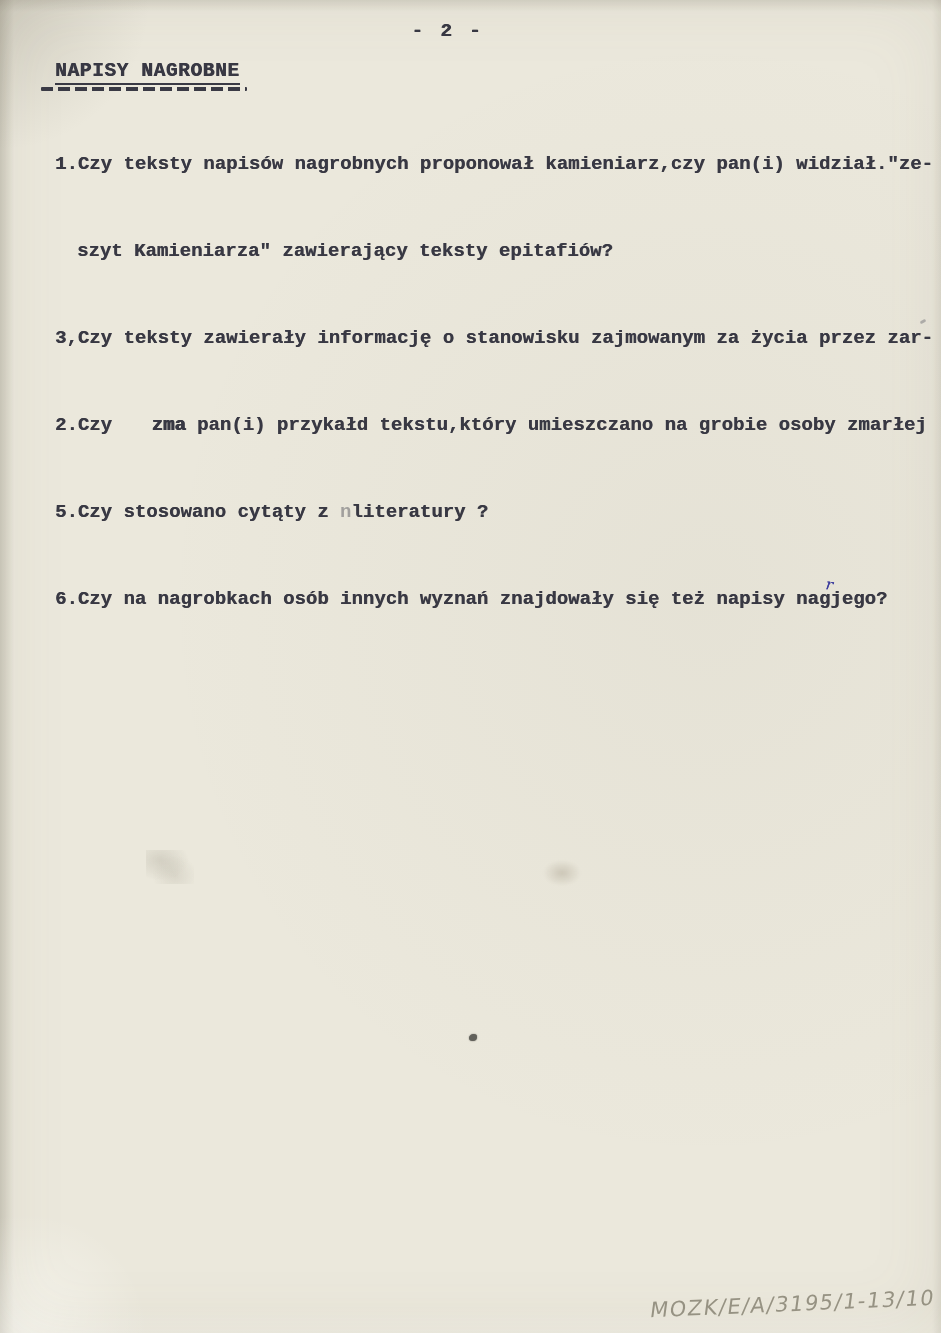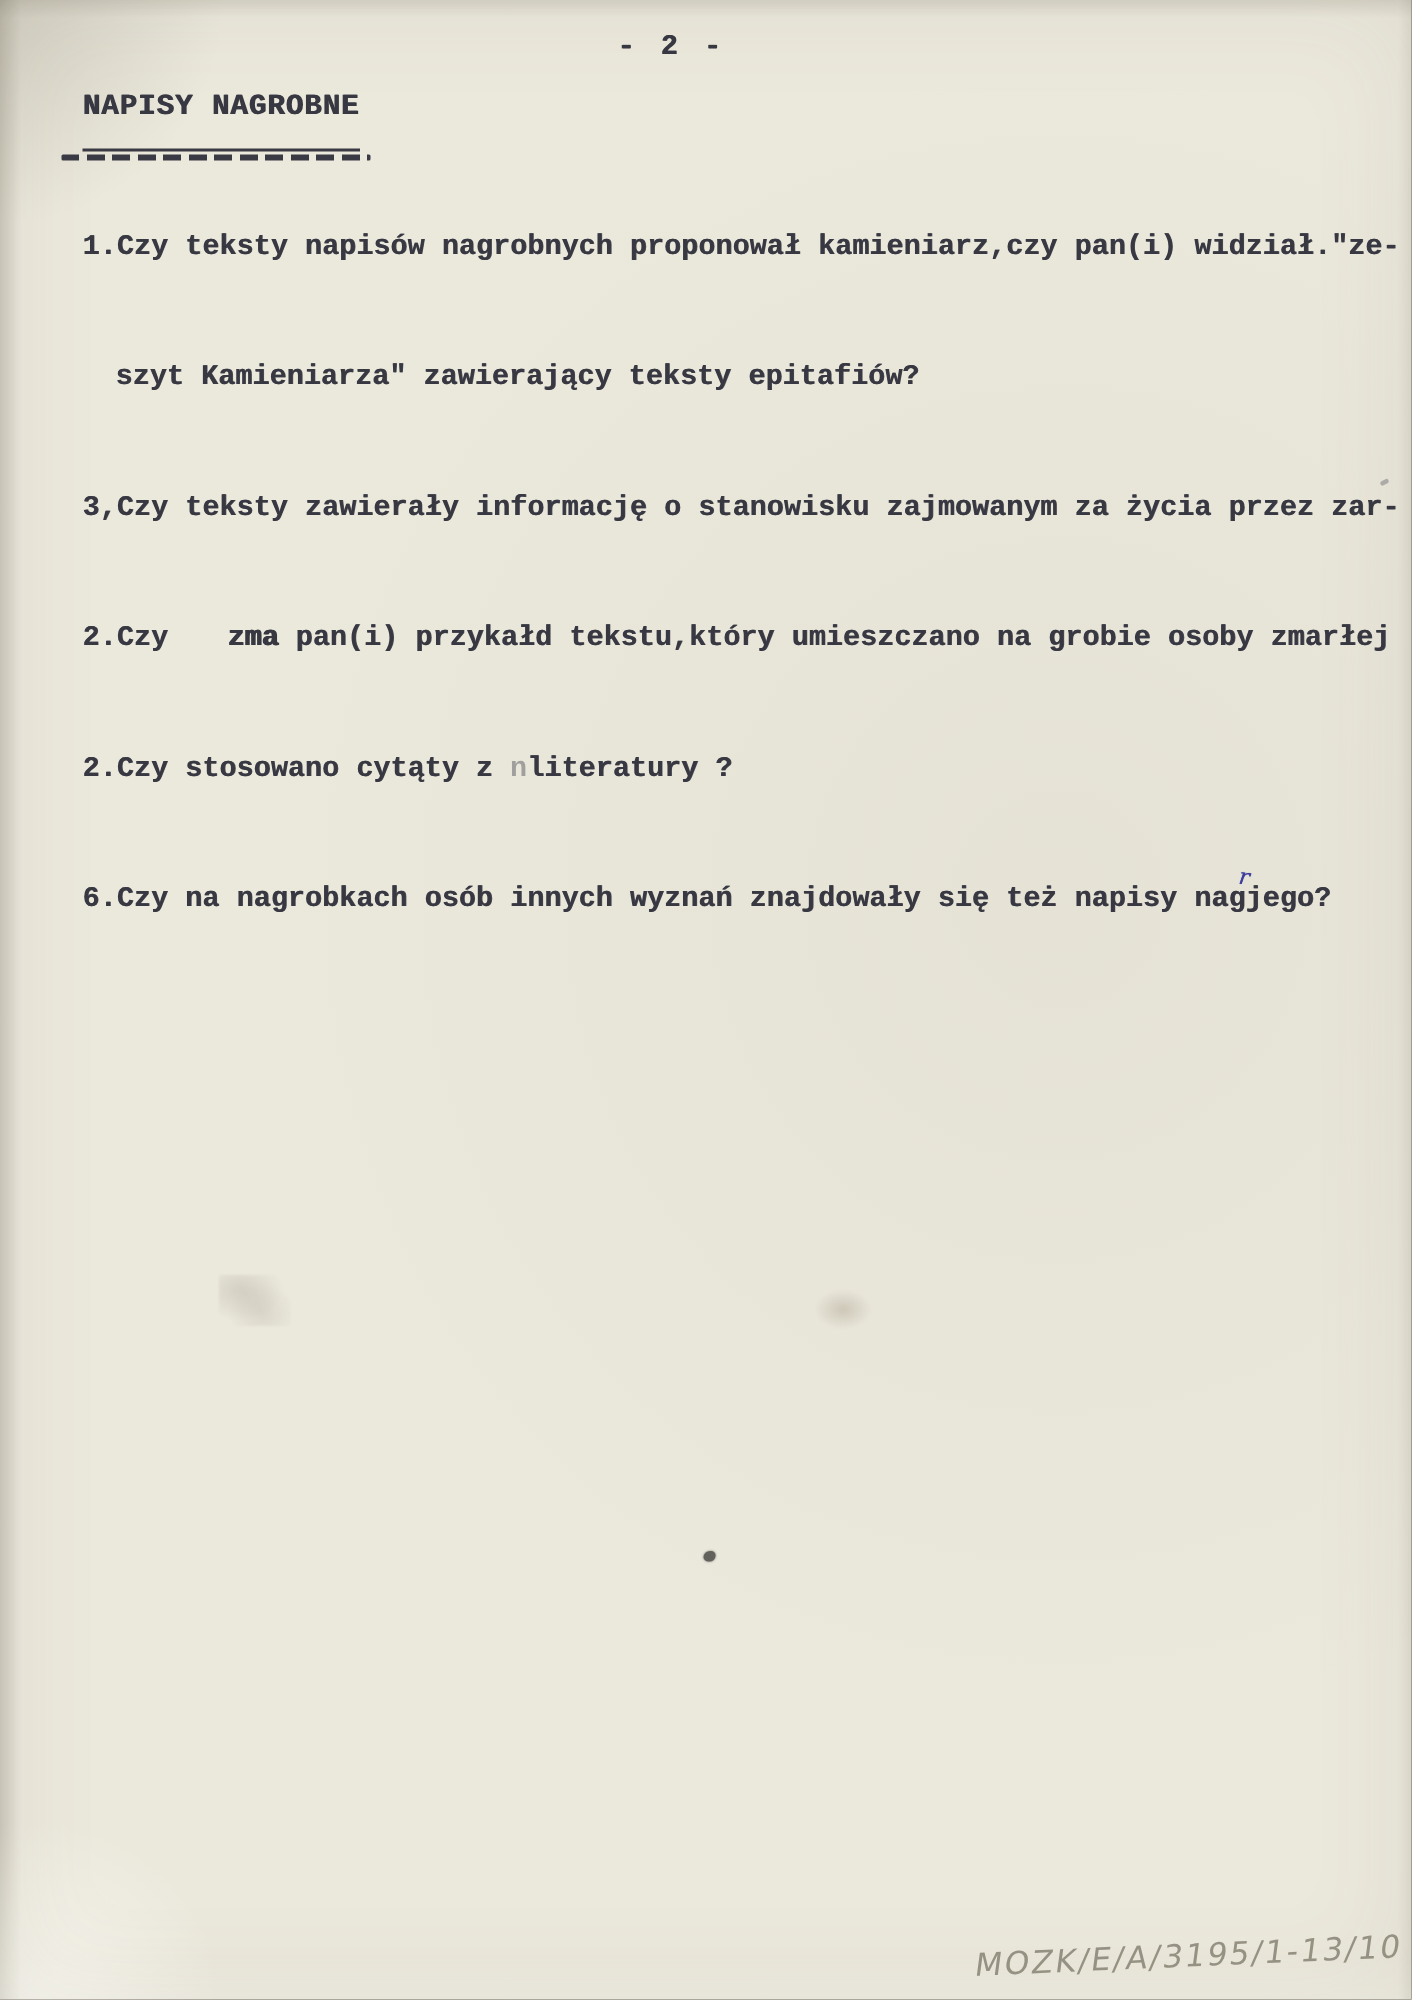--- a/index.html
+++ b/index.html
@@ -24,21 +24,21 @@
   }
   .page-number{
     position:absolute;top:20px;left:0;width:100%;
     text-align:center;font-size:19px;letter-spacing:3px;
     transform:translateX(-23px);
     text-shadow:0.6px 0 0 currentColor;
   }
   .title-block{position:absolute;left:55px;top:60px;font-size:19.5px;}
   .title-text{
     display:inline-block;
-    padding-bottom:17px;
+    padding-bottom:1px;
     border-bottom:2px solid #3a3a45;
     letter-spacing:0.6px;
     text-shadow:0.6px 0 0 currentColor;
     white-space:pre;
   }
   .title-dashes{
     margin-top:2px;margin-left:-14px;
     width:206px;height:4px;border-radius:1px;
     background:repeating-linear-gradient(90deg,#3a3a45 0 12px, rgba(0,0,0,0) 12px 17px);
   }
@@ -101,21 +101,21 @@
   <div class="title-block">
     <span class="title-text">NAPISY NAGROBNE</span>
     <div class="title-dashes"></div>
   </div>
 
   <div class="body-text">
     <div class="line">1.Czy teksty napisów nagrobnych proponował kamieniarz,czy pan(i) widział."ze-</div>
     <div class="line indent">szyt Kamieniarza" zawierający teksty epitafiów?</div>
     <div class="line">3,Czy teksty zawierały informację o stanowisku zajmowanym za życia przez zar-</div>
     <div class="line"><span>2.Czy </span><span class="heavy">zma</span><span> pan(i) przykałd tekstu,który umieszczano na grobie osoby zmarłej</span></div>
-    <div class="line"><span>2.Czy stosowano cytąty z </span><span class="ghost">n</span><span>literatury ?</span></div>
+    <div class="line"><span>5.Czy stosowano cytąty z </span><span class="ghost">n</span><span>literatury ?</span></div>
     <div class="line"><span>6.Czy na nagrobkach osób innych wyznań znajdowały się też napisy nag</span><span class="corr">r</span><span>jego?</span></div>
   </div>
 
   <div class="tiny-dash"></div>
   <div class="ghost-marks"></div>
   <div class="smudge"></div>
   <div class="speck"></div>
 
   <div class="archive-code">MOZK/E/A/3195/1-13/10</div>
 

